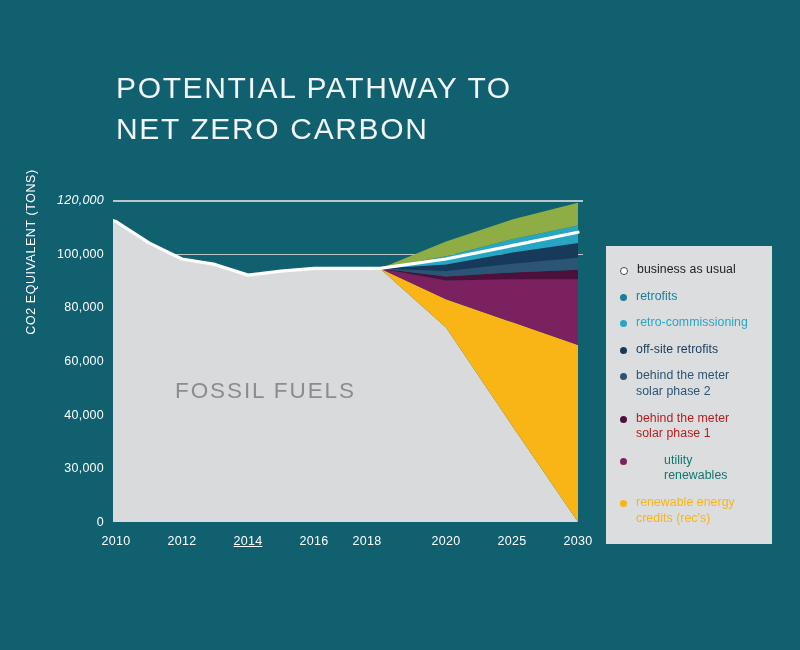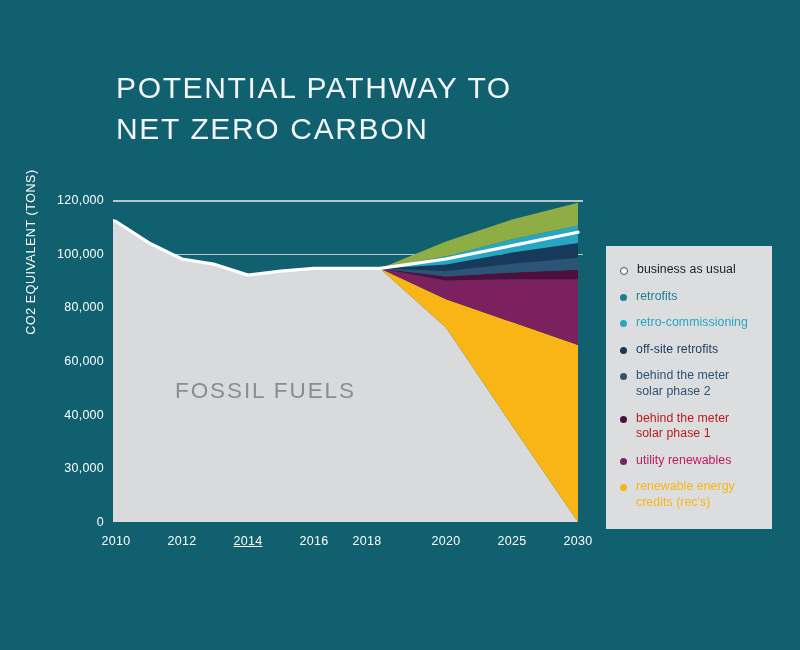--- a/index.html
+++ b/index.html
@@ -151,21 +151,21 @@
 
   <div id="ylabel">CO2 EQUIVALENT (TONS)</div>
 
   <div id="yticks">
       <div class="ytick" style="top: 522px;">0</div>
       <div class="ytick" style="top: 468.333px;">30,000</div>
       <div class="ytick" style="top: 414.667px;">40,000</div>
       <div class="ytick" style="top: 361px;">60,000</div>
       <div class="ytick" style="top: 307.333px;">80,000</div>
       <div class="ytick" style="top: 253.667px;">100,000</div>
-      <div class="ytick" style="top: 200px;">120,000</div>
+      <div class="ytick" style="top: 200px; font-style: italic;">120,000</div>
     </div>
 
   <div style="position: absolute; left: 0px; top: 0px; width: 800px; height: 650px; pointer-events: none;">
       <div style="position: absolute; left: 113px; top: 253.667px; width: 470px; height: 1.5px; background: rgb(185, 198, 202);"></div>
       <div style="position: absolute; left: 113px; top: 200px; width: 470px; height: 1.5px; background: rgb(185, 198, 202);"></div>
     </div>
     <div id="plot">
     <svg id="chart-svg" width="468" height="322" viewBox="0 0 468 322">
         <path d="M-30.00 12.07 L3.00 21.47 L36.00 42.93 L69.00 59.03 L102.00 64.40 L135.00 75.13 L168.00 71.11 L201.00 68.43 L234.00 68.43 L267.00 68.43 L333.00 127.46 L399.00 225.40 L465.00 322.00 L465.00 322.00 L399.00 322.00 L333.00 322.00 L267.00 322.00 L234.00 322.00 L201.00 322.00 L168.00 322.00 L135.00 322.00 L102.00 322.00 L69.00 322.00 L36.00 322.00 L3.00 322.00 L-30.00 322.00 Z" fill="#d9dadc"></path>
         <path d="M-30.00 12.07 L3.00 21.47 L36.00 42.93 L69.00 59.03 L102.00 64.40 L135.00 75.13 L168.00 71.11 L201.00 68.43 L234.00 68.43 L267.00 68.43 L333.00 99.28 L399.00 122.09 L465.00 144.90 L465.00 322.00 L399.00 225.40 L333.00 127.46 L267.00 68.43 L234.00 68.43 L201.00 68.43 L168.00 71.11 L135.00 75.13 L102.00 64.40 L69.00 59.03 L36.00 42.93 L3.00 21.47 L-30.00 12.07 Z" fill="#f9b515"></path>
@@ -212,21 +212,21 @@
       <div class="legend-row">
         <span class="legend-dot" style="background: rgb(44, 84, 117);"></span>
         <span class="legend-text" style="color: rgb(44, 84, 117);">behind the meter solar phase 2</span>
       </div>
       <div class="legend-row">
         <span class="legend-dot" style="background: rgb(78, 15, 60);"></span>
         <span class="legend-text" style="color: #b91c1c;">behind the meter solar phase 1</span>
       </div>
       <div class="legend-row">
         <span class="legend-dot" style="background: rgb(123, 33, 96);"></span>
-        <span class="legend-text" style="color: #be185d;">utility renewables</span>
+        <span class="legend-text" style="color: #0f766e; margin-left: 28px;">utility renewables</span>
       </div>
       <div class="legend-row">
         <span class="legend-dot" style="background: rgb(249, 181, 21);"></span>
         <span class="legend-text" style="color: rgb(249, 181, 21);">renewable energy credits (rec's)</span>
       </div>
     </div>
 
 </div>
 
 </body></html>

